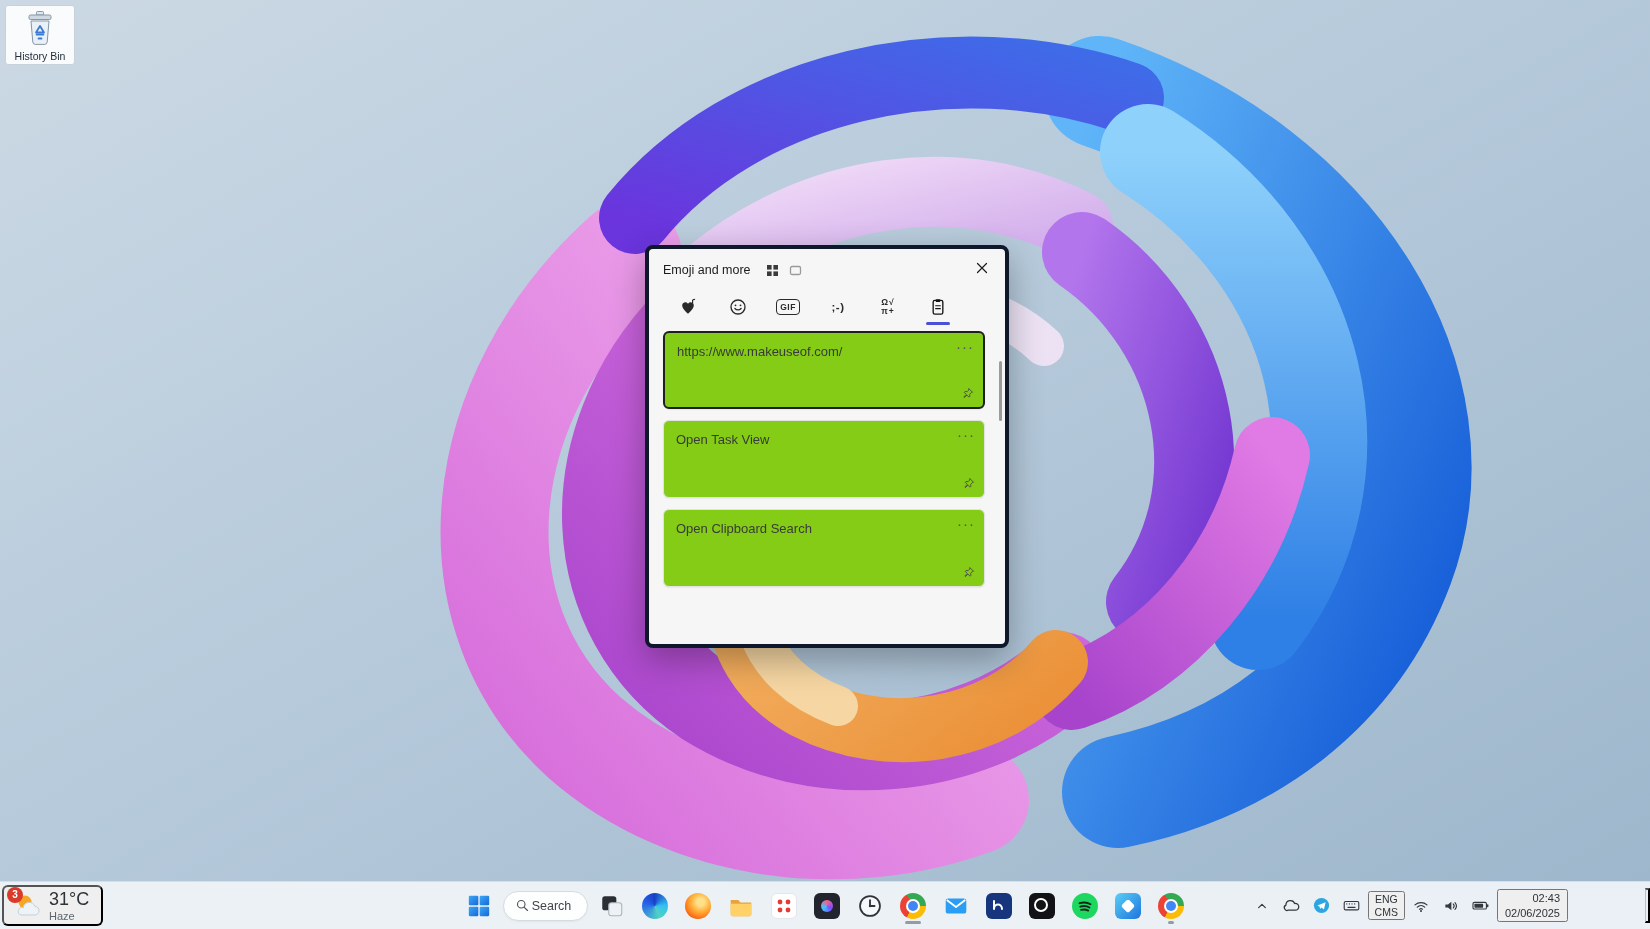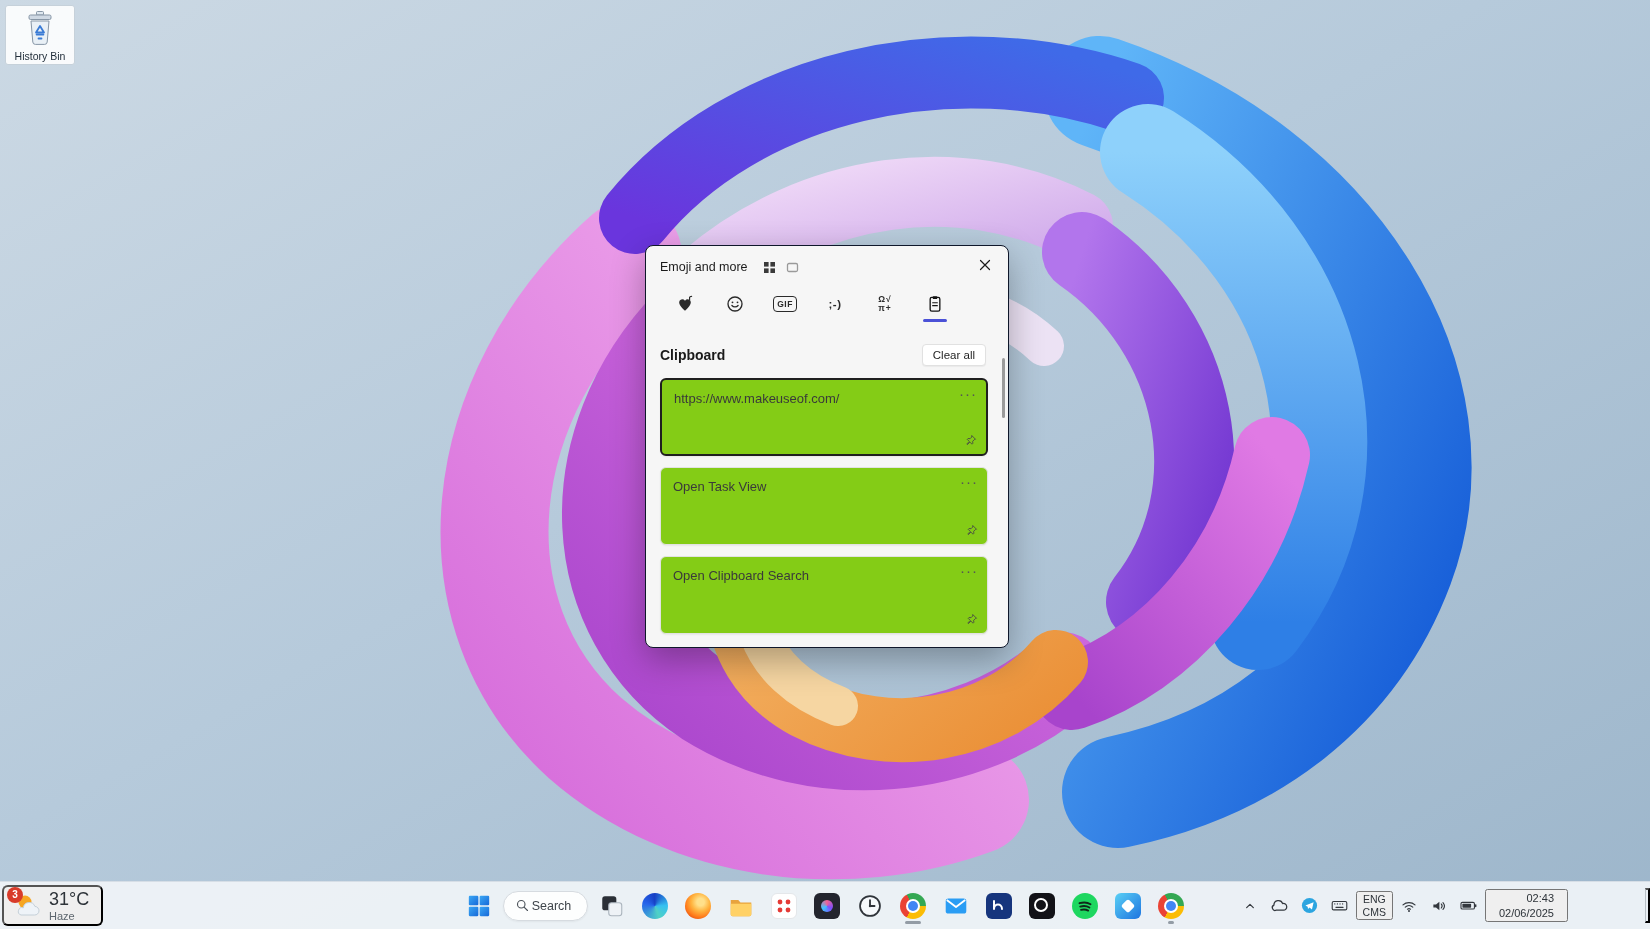--- a/index.html
+++ b/index.html
@@ -10,21 +10,21 @@
   }
   .wall { position:absolute; inset:0; }
 
   
   .recycle { position:absolute; left:5px; top:5px; width:70px; text-align:center;
     background:rgba(255,255,255,.88); border:1px solid #c6d1da; border-radius:3px; padding:3px 2px 2px; cursor:default;}
   .rb-label { font-size:10.5px; color:#24303c; margin-top:1px; }
 
   
   .panel { position:absolute; left:645px; top:245px; width:364px; height:403px;
-    background:#f6f6f6; border:1px solid #0f172a; border-radius:8px;
+    background:#f6f6f6; border:4px solid #0f172a; border-radius:8px;
     box-shadow:0 12px 34px rgba(0,0,0,.30); }
   .panel-head { display:flex; align-items:center; height:34px; padding:8px 10px 0 14px; }
   .panel-title { font-size:12.5px; color:#1b1b1b; }
   .view-toggles { display:flex; gap:3px; margin-left:12px; }
   .vt-btn { width:20px; height:18px; display:flex; align-items:center; justify-content:center;
     border-radius:3px; background:transparent; border:none; cursor:pointer; }
   .close-btn { position:absolute; right:8px; top:6px; width:30px; height:26px;
     display:flex; align-items:center; justify-content:center; background:transparent; border:none; border-radius:4px; cursor:pointer;}
   .tabs { display:flex; gap:20px; padding:4px 12px 0 24px; height:46px; }
   .tab { position:relative; width:30px; height:40px; display:flex; align-items:center; justify-content:center;
@@ -82,21 +82,21 @@
   .darkapp::after { content:""; position:absolute; inset:7px; border-radius:50%;
     background:conic-gradient(#f06292,#7c4dff,#40c4ff,#f06292); }
   .navyapp { background:#16357d; }
   .blackapp { background:#121217; }
   .ind { position:absolute; bottom:1px; left:50%; transform:translateX(-50%); height:3px; border-radius:2px; background:#939ca5; }
   .ind.active { width:16px; } .ind.dot { width:6px; }
   .tray { position:absolute; right:82px; top:0; bottom:0; display:flex; align-items:center; gap:2px; }
   .tr-btn { height:36px; min-width:28px; padding:0 3px; display:flex; align-items:center; justify-content:center;
     background:transparent; border:none; border-radius:5px; cursor:pointer; }
   .lang { font-size:10.5px; line-height:1.2; color:#2d3339; text-align:center; cursor:pointer; padding:0 5px;}
-  .clockblk { text-align:right; font-size:11px; line-height:1.35; color:#2d3339; cursor:pointer; padding:0 12px; }
+  .clockblk { text-align:right; font-size:11px; line-height:1.35; color:#2d3339; cursor:pointer; padding:0 6px; }
   .show-desktop { position:absolute; right:0; top:6px; bottom:6px; width:5px; border-left:1px solid rgba(90,100,110,.35); cursor:pointer; background:transparent;}
   svg { display:block; }
 </style>
 </head>
 <body>
 
 <div class="stage">
 
   <svg class="wall" width="1650" height="929" viewBox="0 0 1650 929">
     <defs>
@@ -220,24 +220,20 @@
       <button class="tab">
         <svg width="20" height="20" viewBox="0 0 24 24">
           <rect x="6.2" y="4" width="11.6" height="16.5" rx="2" fill="none" stroke="#141414" stroke-width="1.6"></rect>
           <rect x="9.3" y="2.6" width="5.4" height="3.4" rx="1" fill="#141414"></rect>
           <path d="M9.2 10.5 h5.6 M9.2 14 h5.6" stroke="#141414" stroke-width="1.4" stroke-linecap="round"></path>
         </svg>
         <span class="selbar"></span>
       </button>
     </div>
 
-    <div class="clip-head">
-      <span class="clip-title">Clipboard</span>
-      <button class="clear-btn">Clear all</button>
-    </div>
 
     <div class="cards">
       <div class="card focused">
         <div class="card-text">https://www.makeuseof.com/</div>
         <button class="card-more"><span>···</span></button>
         <button class="card-pin">
           <svg width="15" height="15" viewBox="0 0 24 24">
             <path d="M14 4l6 6-1.9.6-2.7 2.7.4 3.2-1.4 1.4-3.4-3.4L7 18.6l-1-1 4.1-4.1-3.4-3.4L8.1 8.7l3.2.4L14 6.4z" fill="none" stroke="currentColor" stroke-width="1.4" stroke-linejoin="round"></path>
           </svg>
         </button>

